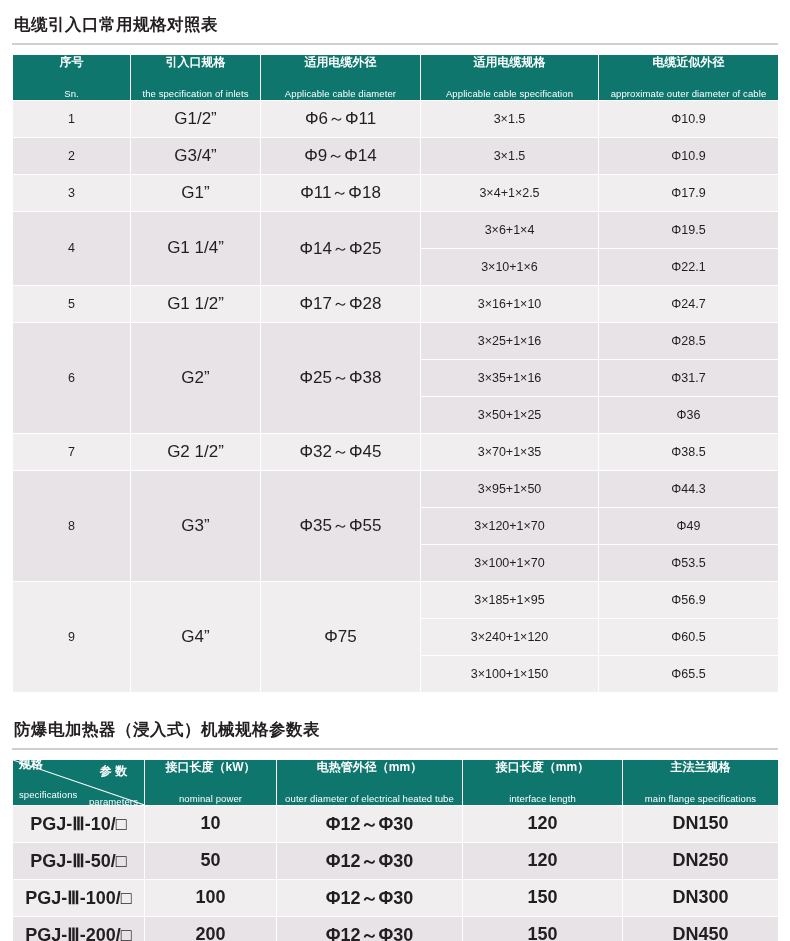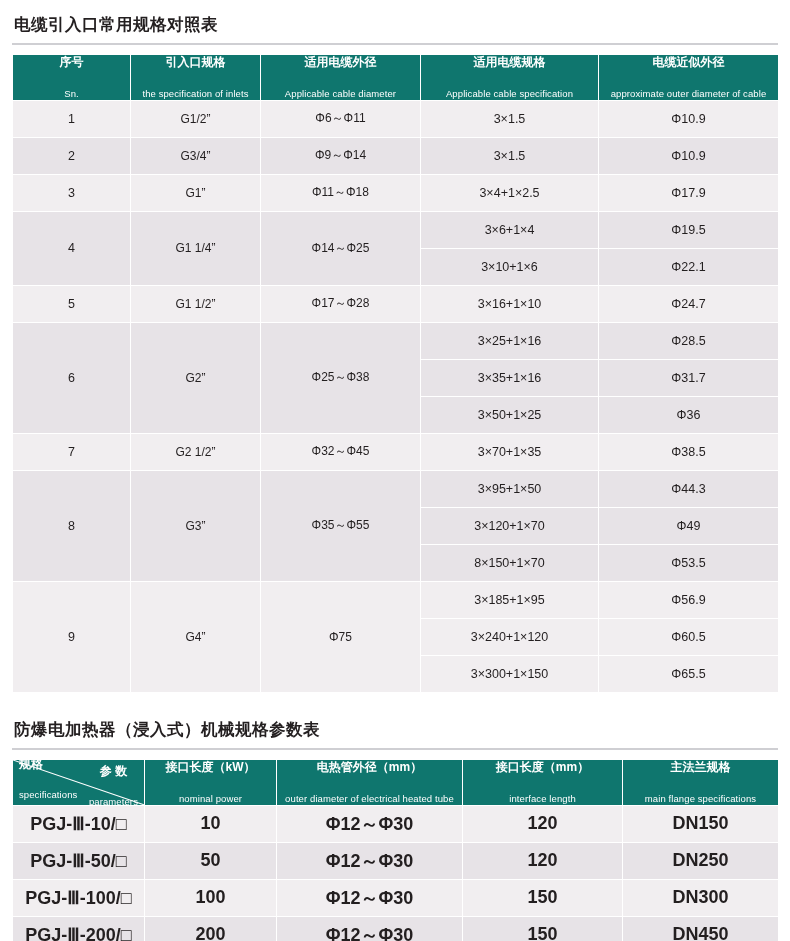--- a/index.html
+++ b/index.html
@@ -74,21 +74,21 @@
   }
 
   
   .cable col.c1 { width: 118px; }
   .cable col.c2 { width: 130px; }
   .cable col.c3 { width: 160px; }
   .cable col.c4 { width: 178px; }
   .cable col.c5 { width: 180px; }
 
   .cable tbody td { font-size: 12.5px; }
-  .cable tbody td.big { font-size: 12px; }
+  .cable tbody td.big { font-size: 17px; }
 
   
   .heater col.h1 { width: 132px; }
   .heater col.h2 { width: 132px; }
   .heater col.h3 { width: 186px; }
   .heater col.h4 { width: 160px; }
   .heater col.h5 { width: 156px; }
 
   .heater thead th { height: 56px; }
   .heater tbody td { height: 30px; font-size: 18px; font-weight: bold; }
@@ -251,37 +251,37 @@
           <td rowspan="3" class="big">G3”</td>
           <td rowspan="3" class="big">Φ35～Φ55</td>
           <td>3×95+1×50</td>
           <td>Φ44.3</td>
         </tr>
         <tr class="alt">
           <td>3×120+1×70</td>
           <td>Φ49</td>
         </tr>
         <tr class="alt">
-          <td>8×150+1×70</td>
+          <td>3×100+1×70</td>
           <td>Φ53.5</td>
         </tr>
 
         <tr>
           <td rowspan="3">9</td>
           <td rowspan="3" class="big">G4”</td>
           <td rowspan="3" class="big">Φ75</td>
           <td>3×185+1×95</td>
           <td>Φ56.9</td>
         </tr>
         <tr>
           <td>3×240+1×120</td>
           <td>Φ60.5</td>
         </tr>
         <tr>
-          <td>3×300+1×150</td>
+          <td>3×100+1×150</td>
           <td>Φ65.5</td>
         </tr>
       </tbody>
     </table>
   </div>
 
   <div class="spacer-lg"></div>
 
   <div>
     <div class="section-title">防爆电加热器（浸入式）机械规格参数表</div>

